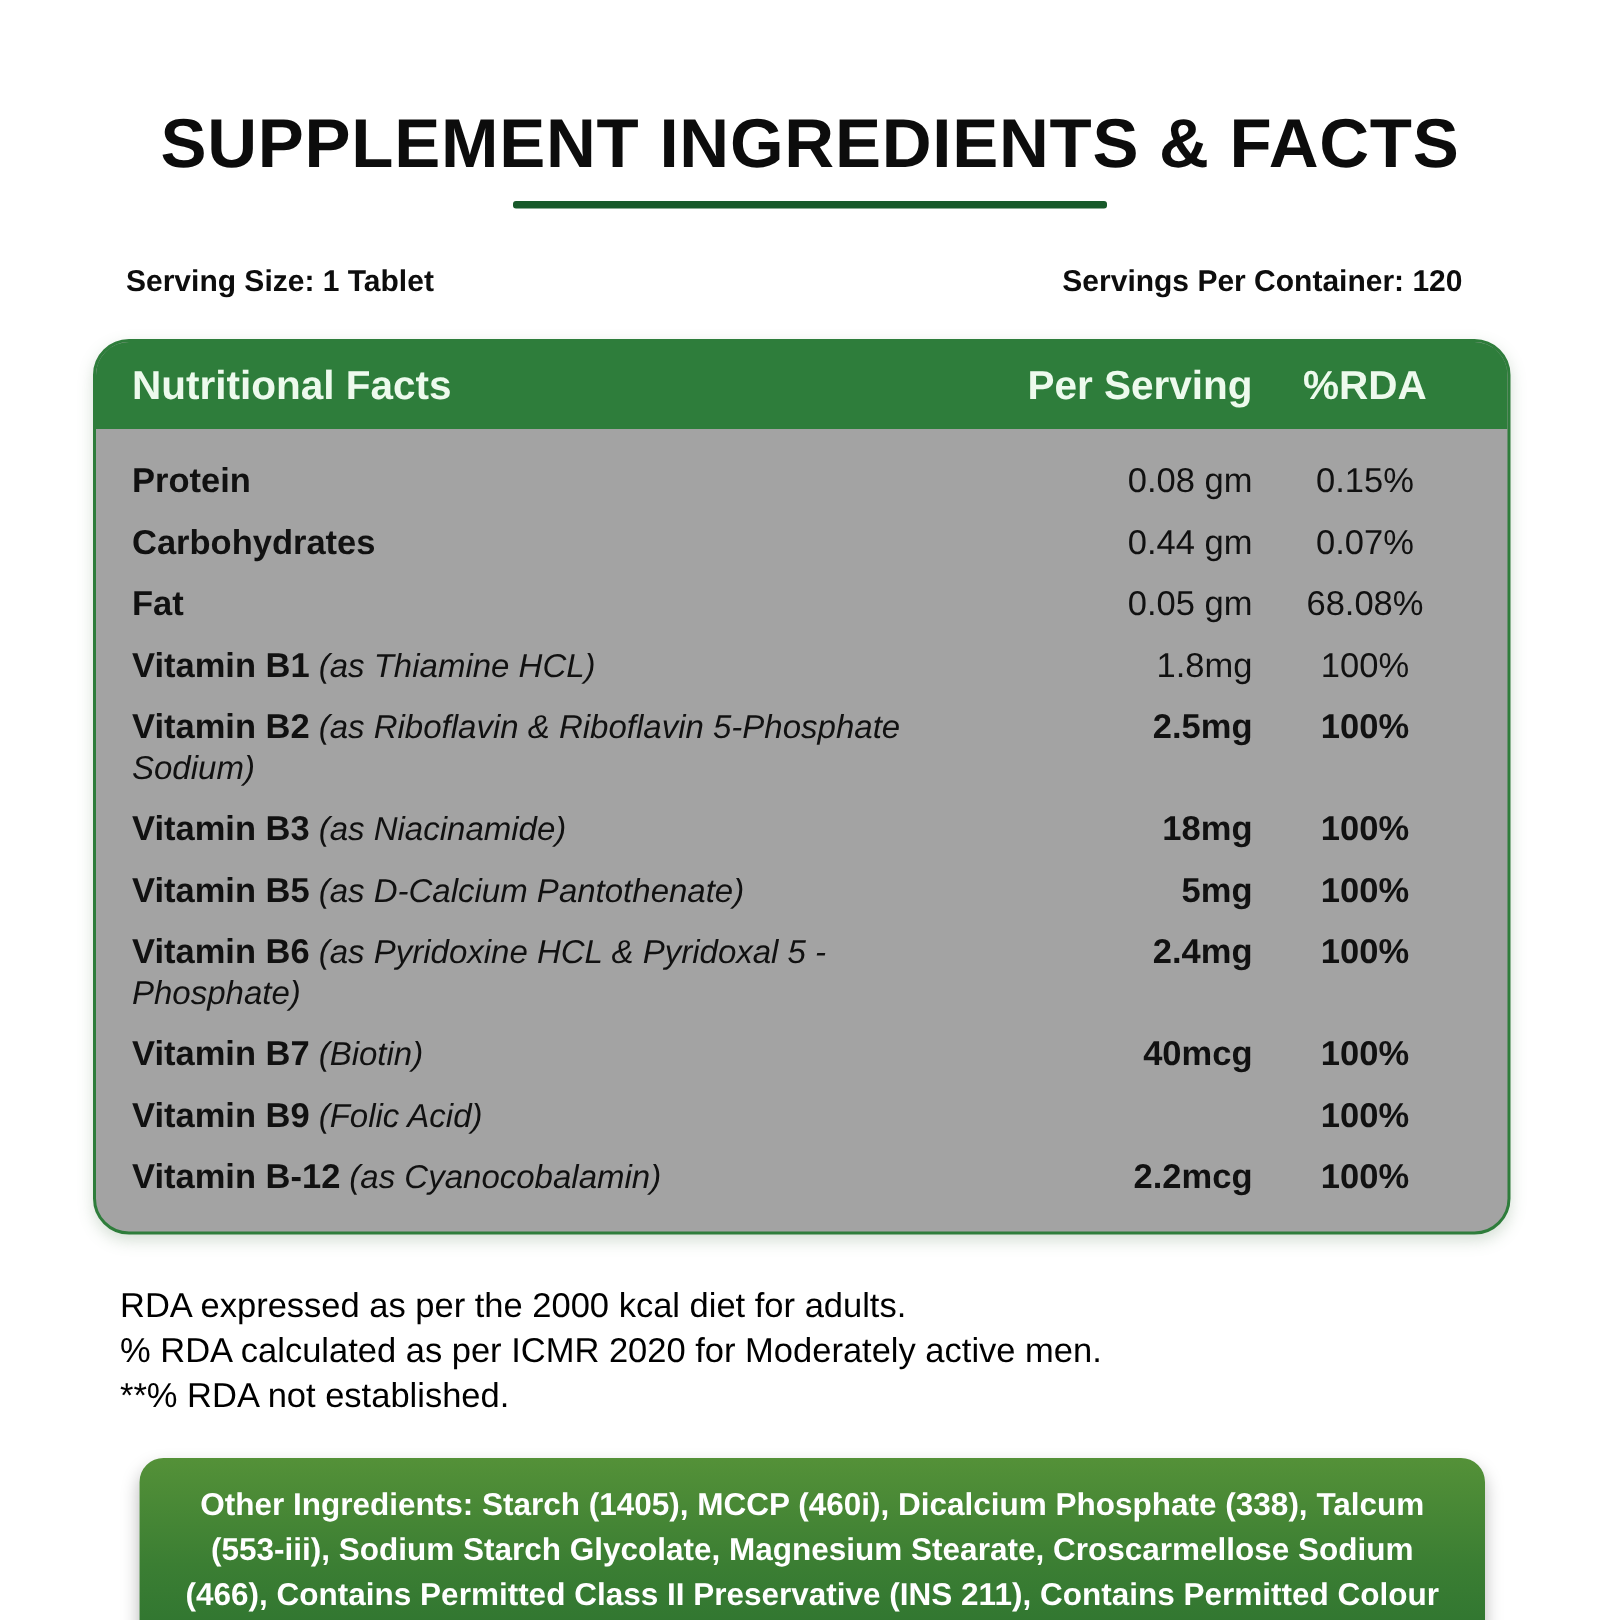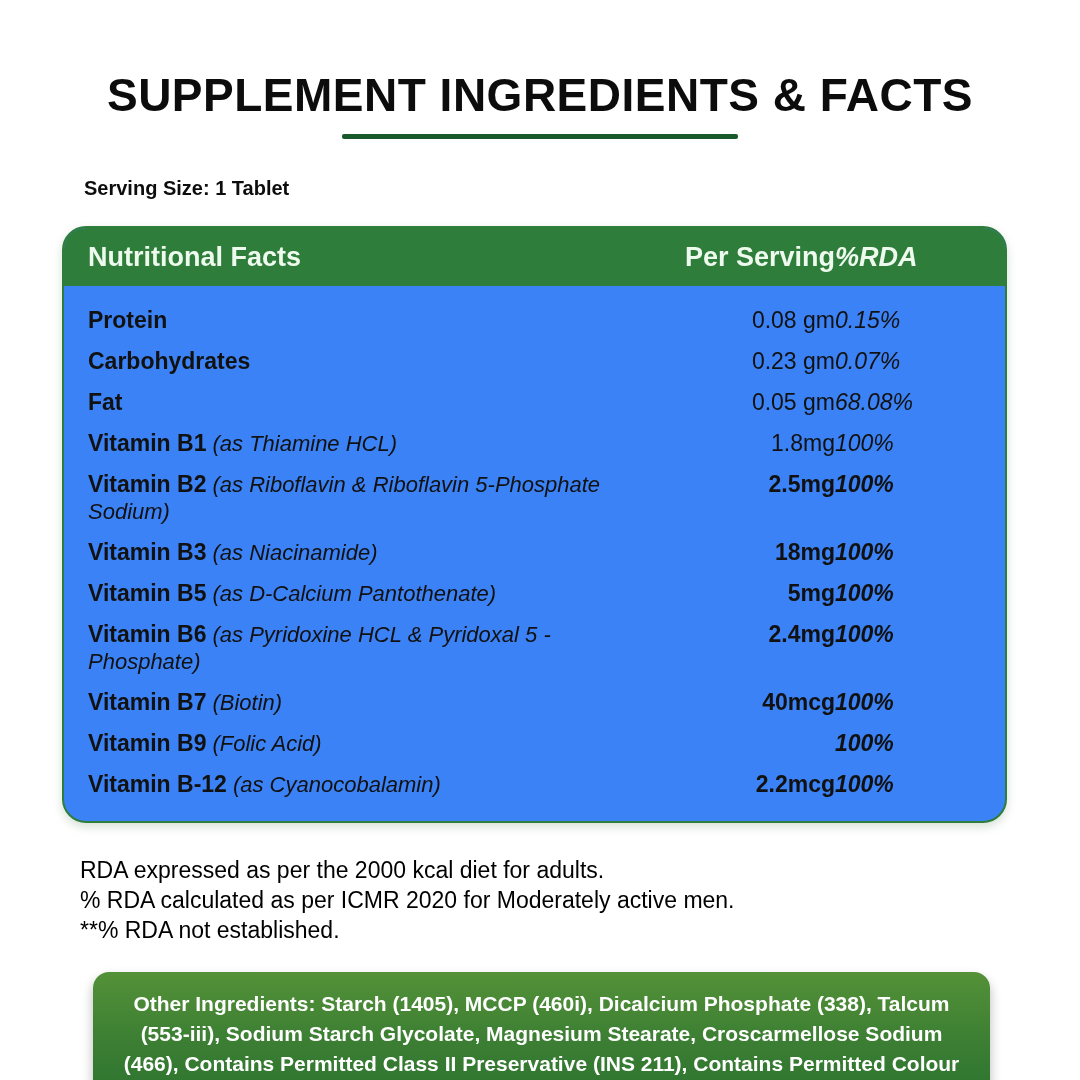--- a/index.html
+++ b/index.html
@@ -35,39 +35,39 @@
     margin:38px 105px 0 84px;
     font-size:20px;
     font-weight:700;
     color:#0d0d0d;
   }
 
   
   .panel {
     margin:26px 0 0 62px;
     width:941px;
-    background:#3b82f6;
+    background:#a3a3a3;
     border:2px solid #2e7d3b;
     border-radius:24px;
     overflow:hidden;
     box-shadow:0 4px 10px rgba(90,130,90,0.25);
   }
   .panel-header {
     display:flex;
     align-items:center;
     height:58px;
     padding:0 20px 0 24px;
     background:#2e7d3b;
     color:#edfaed;
     font-size:27px;
     font-weight:600;
   }
   .col-name { flex:1; text-align:left; }
   .col-serving { width:175px; text-align:right; }
-  .col-rda { width:150px; text-align:left;font-style:italic; }
+  .col-rda { width:150px; text-align:center; }
 
   .rows { padding:14px 0 16px; }
   .row {
     display:flex;
     align-items:baseline;
     padding:7px 20px 7px 24px;
     font-size:23px;
   }
   .row .nm { font-weight:700; }
   .row .detail { font-style:italic; font-weight:400; font-size:22px; margin-left:6px;text-align:center; }
@@ -100,20 +100,21 @@
 </head>
 <body>
 
 <div class="page">
 
   <div class="title">SUPPLEMENT INGREDIENTS &amp; FACTS</div>
   <div class="title-underline"></div>
 
   <div class="serving-row">
     <span>Serving Size: 1 Tablet</span>
+    <span>Servings Per Container: 120</span>
   </div>
 
   <div class="panel">
     <div class="panel-header">
       <div class="col-name">Nutritional Facts</div>
       <div class="col-serving">Per Serving</div>
       <div class="col-rda">%RDA</div>
     </div>
     <div class="rows">
 
@@ -122,21 +123,21 @@
       <span class="nm">Protein</span>
     </div>
     <div class="col-serving">0.08 gm</div>
     <div class="col-rda">0.15%</div>
   </div>
 
   <div class="row">
     <div class="col-name">
       <span class="nm">Carbohydrates</span>
     </div>
-    <div class="col-serving">0.23 gm</div>
+    <div class="col-serving">0.44 gm</div>
     <div class="col-rda">0.07%</div>
   </div>
 
   <div class="row">
     <div class="col-name">
       <span class="nm">Fat</span>
     </div>
     <div class="col-serving">0.05 gm</div>
     <div class="col-rda">68.08%</div>
   </div>

